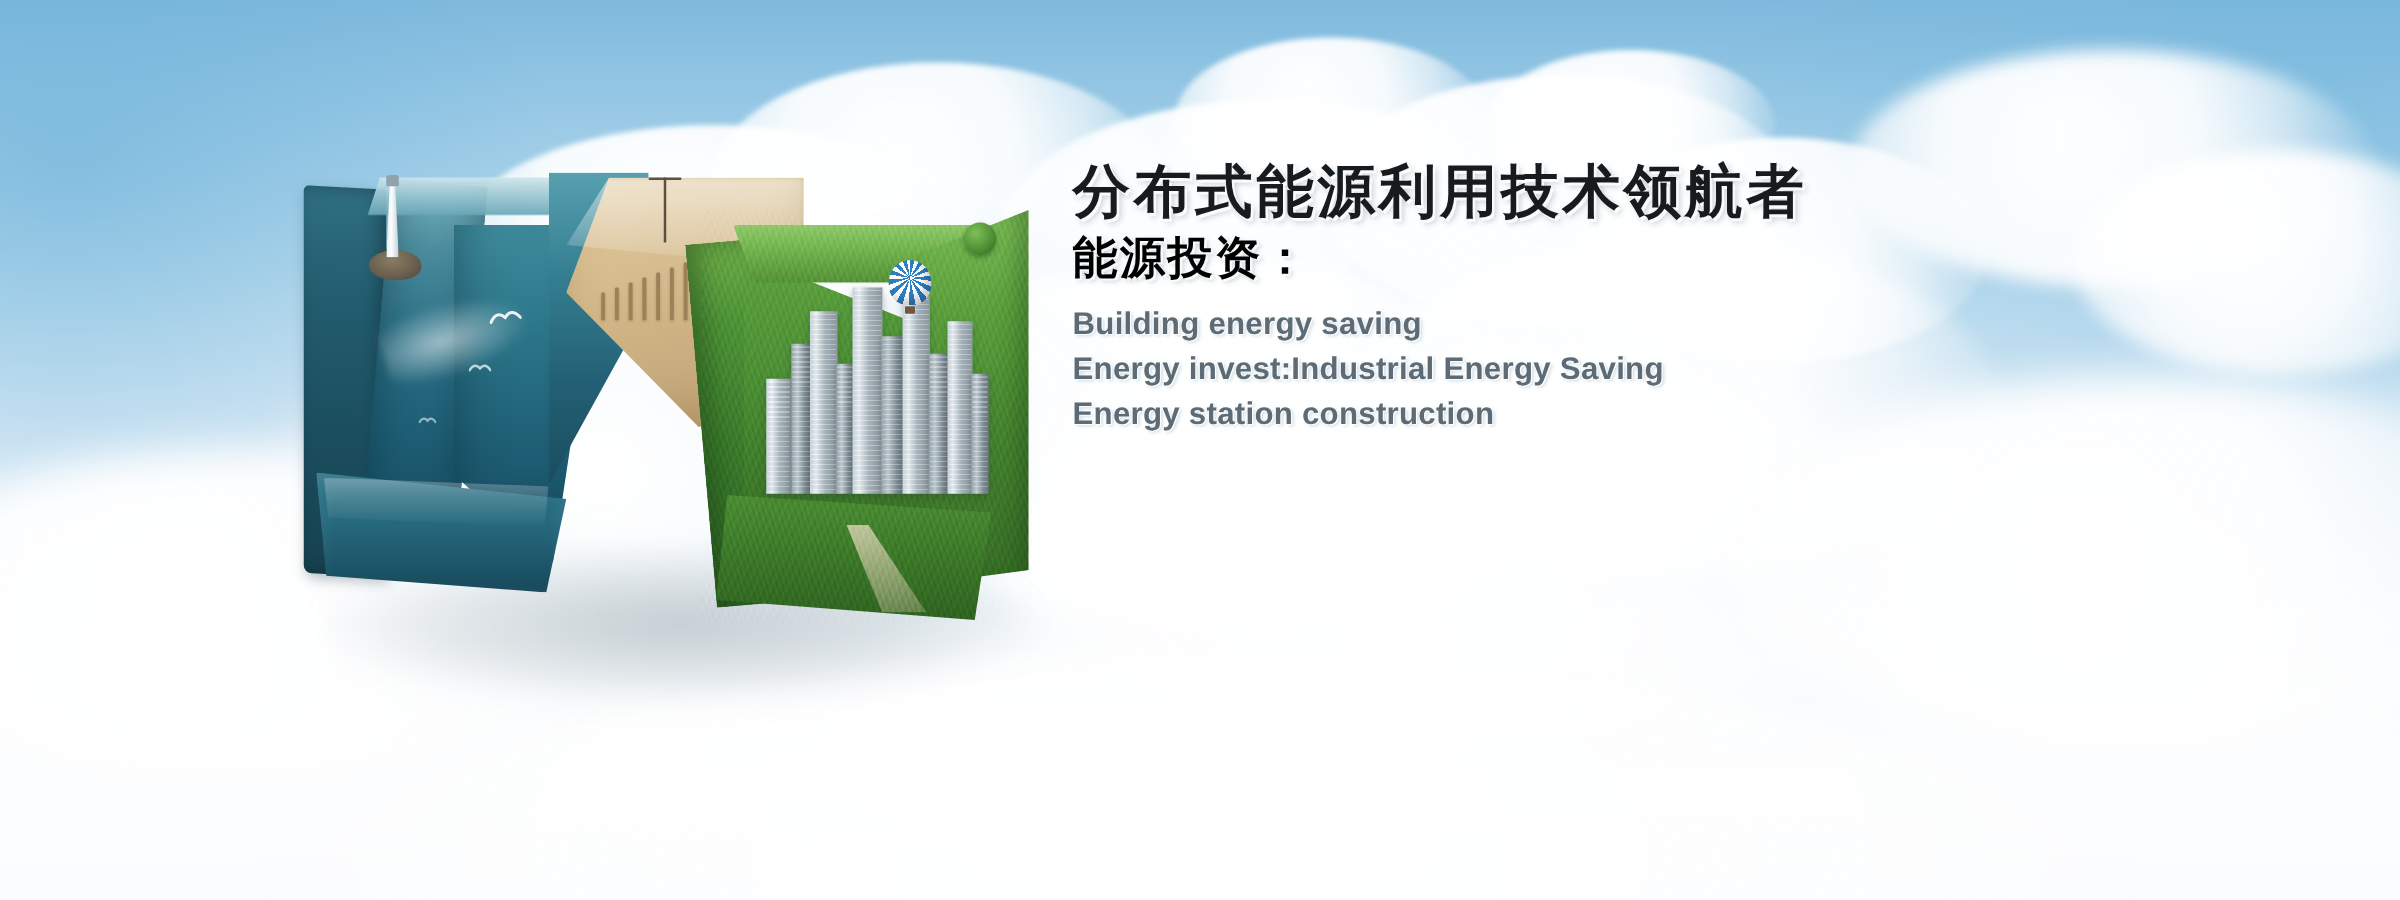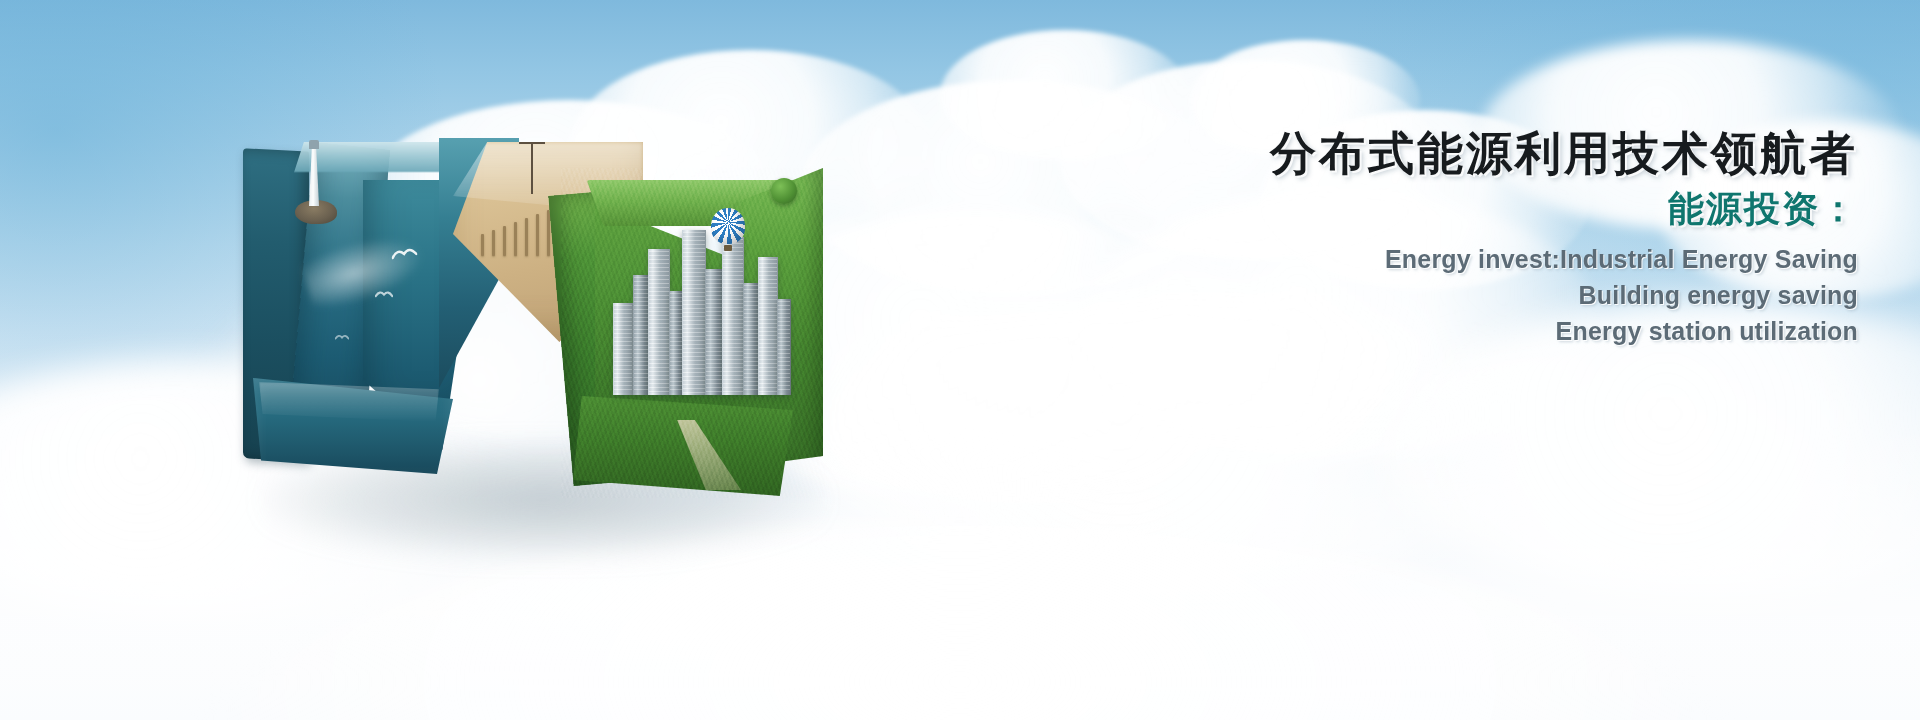--- a/index.html
+++ b/index.html
@@ -275,42 +275,42 @@
   }
   .balloon .k{position:absolute;left:13px;top:37px;width:8px;height:6px;background:#6b5a3d;border-radius:1px;}
   .tree{
     position:absolute;left:528px;top:58px;width:26px;height:26px;border-radius:50%;
     background:radial-gradient(circle at 36% 32%,#7dc057 0%,#4e8f33 58%,#356324 100%);
     box-shadow:0 2px 4px rgba(20,50,15,.4);
   }
 
   
   .text-block{
-    position:absolute;left:858px;top:128px;width:1000px;text-align:right;
+    position:absolute;left:858px;top:128px;width:1000px;
   }
   .headline{
     font-size:46px;font-weight:bold;color:#171b1e;letter-spacing:3px;
     line-height:1.12;margin:0 0 6px 0;
     text-shadow:
        2px 2px 0 rgba(255,255,255,.85),
        3px 3px 5px rgba(120,140,155,.45);
     font-family:"DejaVu Sans","Liberation Sans",sans-serif;
     white-space:nowrap;
   }
   .subhead-en{
     font-size:25px;font-weight:bold;color:#5f6e79;letter-spacing:.2px;
     margin:6px 0 14px 0;line-height:1.2;
     text-shadow:1px 1px 0 rgba(255,255,255,.9), 2px 2px 3px rgba(140,160,175,.4);
     white-space:nowrap;
   }
   .line-cn{
-    font-size:36px;font-weight:bold;color:#0f766e;letter-spacing:2px;
+    font-size:36px;font-weight:bold;color:#000000;letter-spacing:2px;
     line-height:1.28;margin:0 0 4px 0;
     text-shadow:2px 2px 0 rgba(255,255,255,.8), 3px 3px 4px rgba(120,140,155,.42);
-    font-family:Liberation Serif, serif;
+    font-family:Liberation Mono, monospace;
     white-space:nowrap;
   }
   .line-cn.big{font-size:40px;letter-spacing:3px;margin-bottom:12px;}
   .en-list{margin:10px 0 0 0;}
   .en-item{
     font-size:25px;font-weight:bold;color:#5c6b76;letter-spacing:.2px;
     line-height:1.36;margin:0 0 2px 0;
     text-shadow:1px 1px 0 rgba(255,255,255,.9), 2px 2px 3px rgba(140,160,175,.4);
     white-space:nowrap;
   }
@@ -431,19 +431,19 @@
   </div>
 
   <div class="text-block">
     <h1 class="headline">分布式能源利用技术领航者</h1>
 
 
     <div class="line-cn">能源投资：</div>
 
 
     <div class="en-list">
+      <div class="en-item">Building energy saving</div>
       <div class="en-item">Energy invest:Industrial Energy Saving</div>
-      <div class="en-item">Building energy saving</div>
-      <div class="en-item">Energy station utilization</div>
+      <div class="en-item">Energy station construction</div>
     </div>
   </div>
 
 </div>
 
 </body></html>

